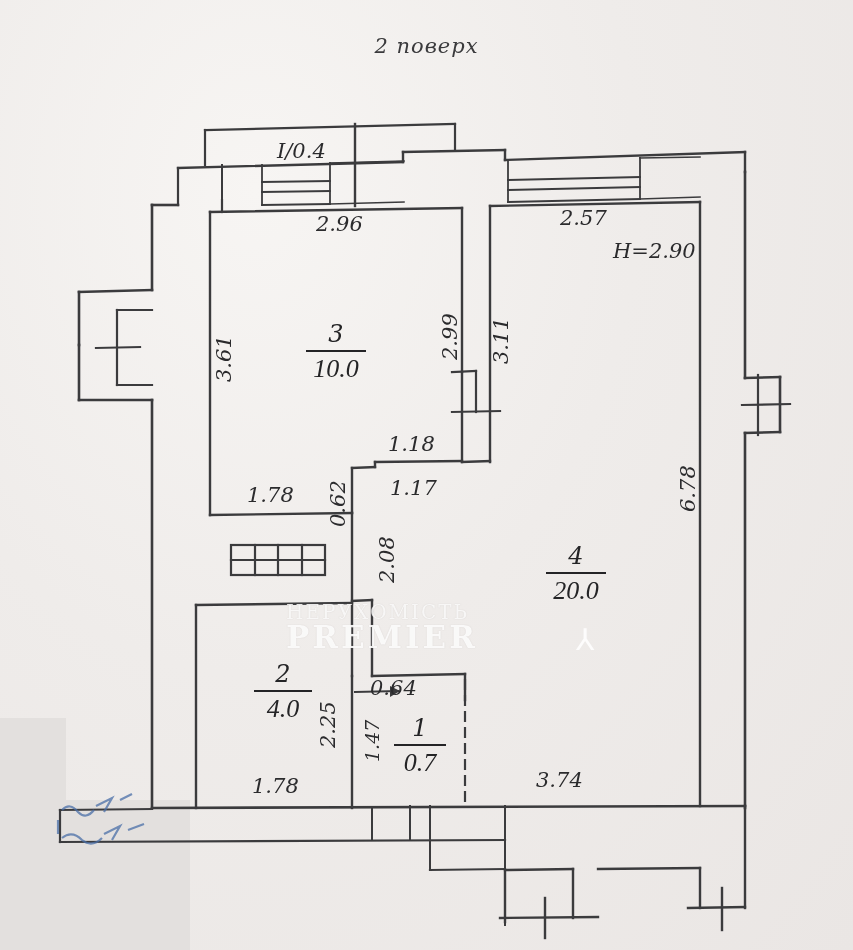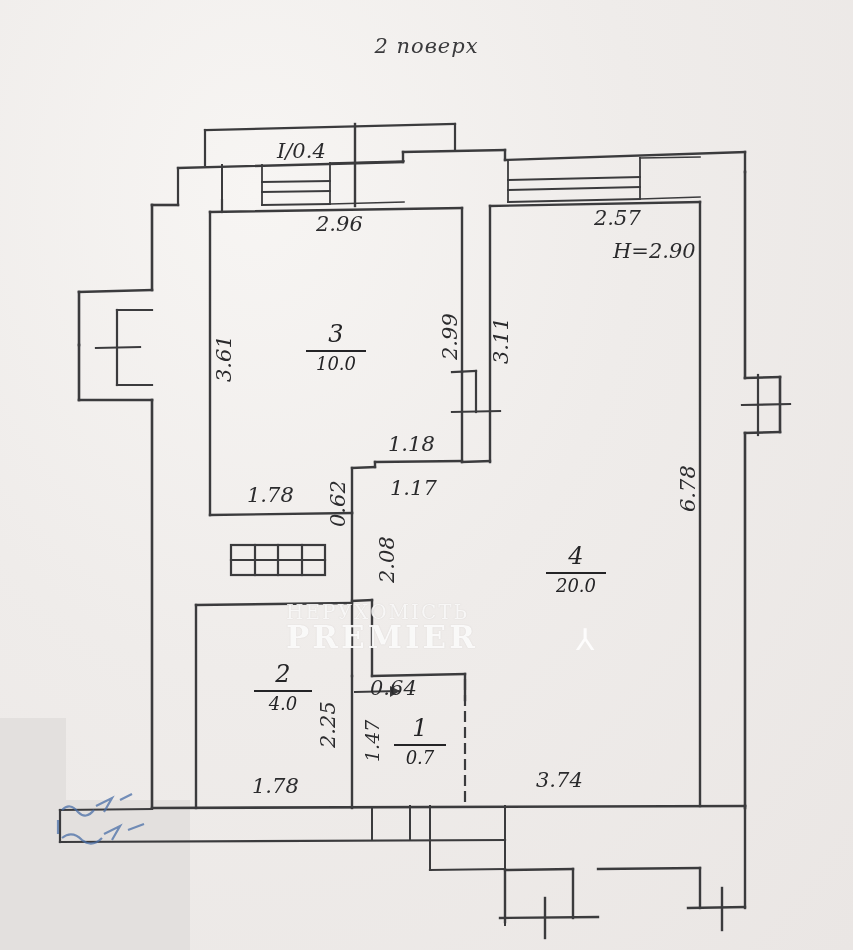--- a/index.html
+++ b/index.html
@@ -81,21 +81,22 @@
   .room-num {
     font-size: 24px;
     padding-bottom: 1px;
   }
   .room-rule {
     height: 2px;
     background: #242426;
     margin: 2px auto 3px auto;
   }
   .room-area {
-    font-size: 18px;
+    font-size: 26px;
+    font-family: Liberation Serif, serif;
   }
   
   #watermark {
     position: absolute;
     left: 286px;
     top: 596px;
     width: 300px;
     height: 62px;
     pointer-events: none;
     user-select: none;
@@ -324,21 +325,21 @@
       <path d="M128,830 L144,824"></path>
       <path d="M58,820 L58,834"></path>
     </g>
   </svg>
 
   <div class="title">2 поверх</div>
 
   <div class="lbl dim" style="left:277px; top:122px;margin-top:19px;">I/0.4</div>
 
   <div class="lbl dim" style="left:316px; top:214px;">2.96</div>
-  <div class="lbl dim" style="left:560px; top:208px;margin-left:34px;">2.57</div>
+  <div class="lbl dim" style="left:560px; top:208px;">2.57</div>
 
   <div class="lbl dim" style="left:613px; top:241px;font-style:italic;">H=2.90</div>
 
   <div class="lbl dim rot-90" style="left:214px; top:382px;">3.61</div>
   <div class="lbl dim rot-90" style="left:440px; top:360px;">2.99</div>
   <div class="lbl dim rot-90" style="left:491px; top:364px;">3.11</div>
   <div class="lbl dim rot-90" style="left:678px; top:512px;">6.78</div>
 
   <div class="room-box" style="left:300px; top:322px; width:72px;">
     <div class="room-num">3</div>

